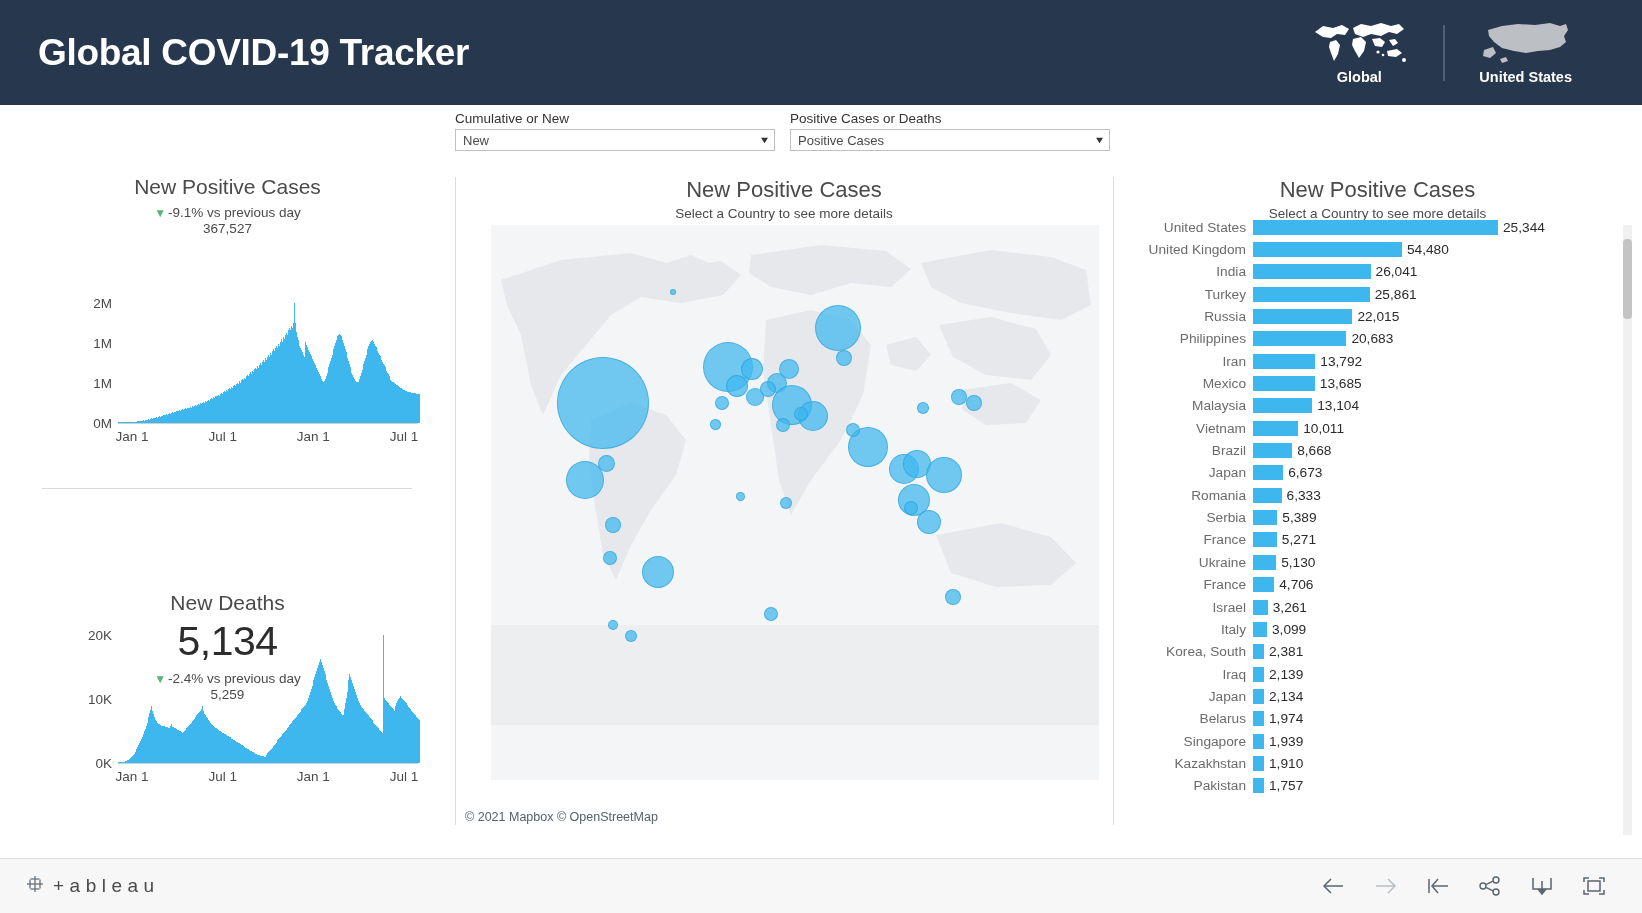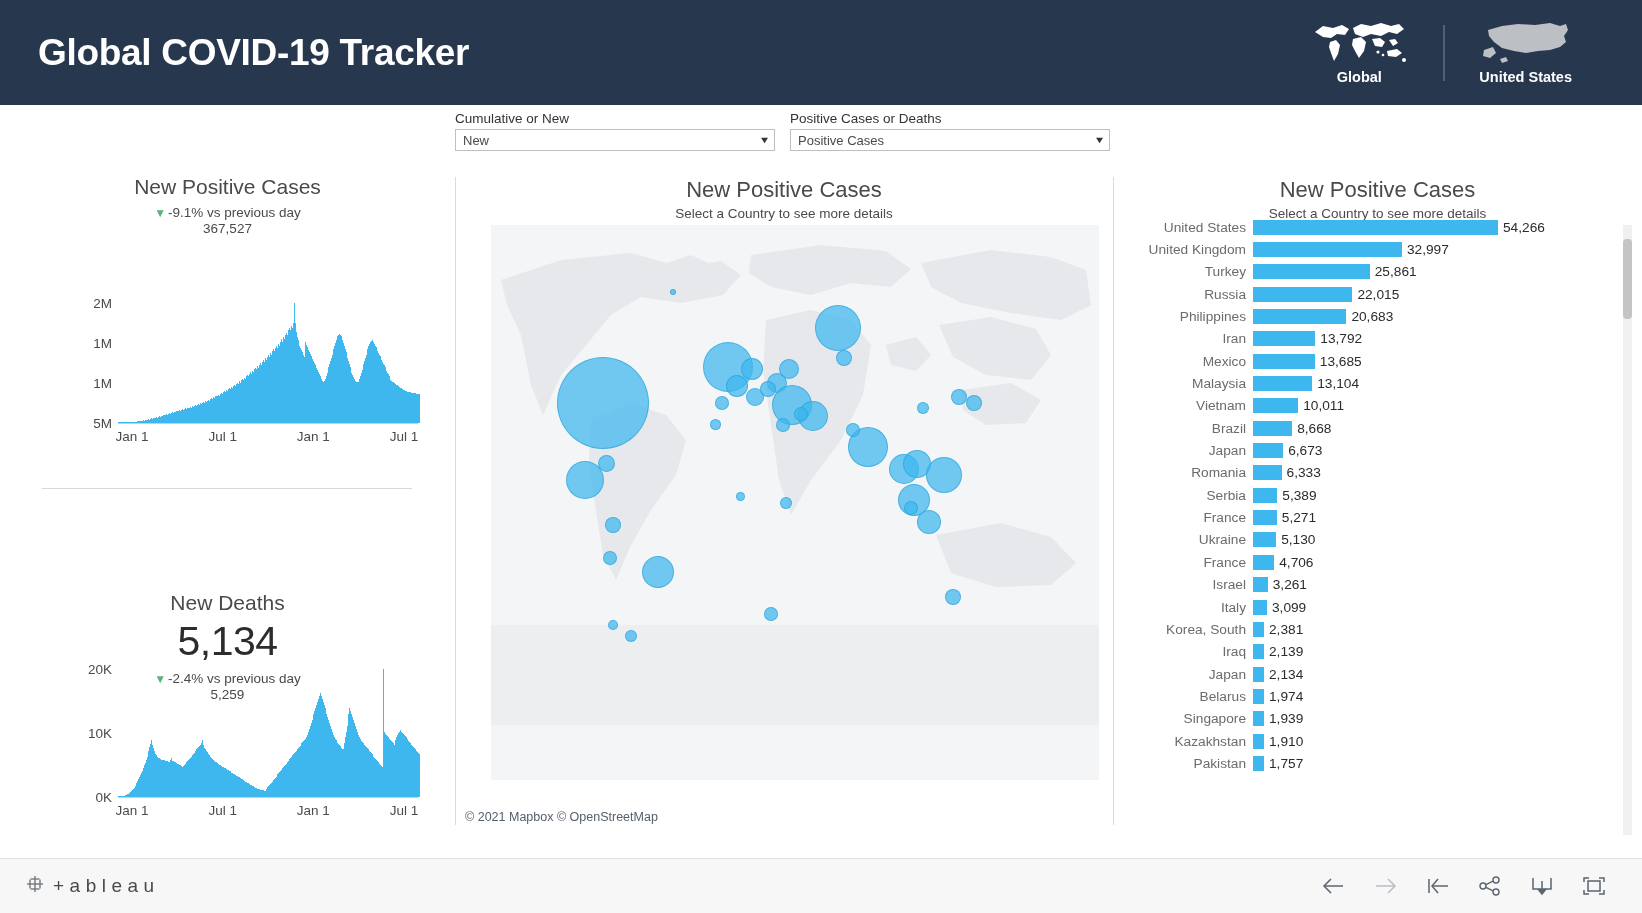--- a/index.html
+++ b/index.html
@@ -552,42 +552,42 @@
             <i style="height: 24.2%;"></i>
             <i style="height: 24.1%;"></i>
             <i style="height: 24%;"></i>
           </div>
       </div>
       <div class="axis-line" style="left:118px; top:128px; width:300px; height:1px;"></div>
       <div id="yticks-cases" style="position:absolute; left:60px; top:8px; width:52px; height:120px;">
           <div class="ytick" style="top: 0px;">2M</div>
           <div class="ytick" style="top: 40px;">1M</div>
           <div class="ytick" style="top: 80px;">1M</div>
-          <div class="ytick" style="top: 120px;">5M</div>
+          <div class="ytick" style="top: 120px;">0M</div>
         </div>
       <div id="xticks-cases" style="position:absolute; left:118px; top:134px; width:300px; height:20px;">
           <div class="xtick" style="left: 14px;">Jan 1</div>
           <div class="xtick" style="left: 104.667px;">Jul 1</div>
           <div class="xtick" style="left: 195.333px;">Jan 1</div>
           <div class="xtick" style="left: 286px;">Jul 1</div>
         </div>
     </div>
 
     <div class="kpi-divider" style="top:323px;"></div>
 
     <div style="margin-top:355px;">
       <div class="kpi-title">New Deaths</div>
       <div class="kpi-value">5,134</div>
       <div class="kpi-delta">
         <span class="tri-down">▼</span><span>-2.4% vs previous day</span>
       </div>
       <div class="kpi-prev">5,259</div>
     </div>
 
-    <div class="spark" id="spark-deaths" style="left:0; top:496px; width:455px; height:175px;">
+    <div class="spark" id="spark-deaths" style="left:0; top:462px; width:455px; height:175px;">
       <div class="spark-plot" id="plot-deaths" style="left:118px; top:8px; width:300px; height:128px;">
         <div class="bars" id="bars-deaths">
             <i style="height: 0.6%;"></i>
             <i style="height: 0.6%;"></i>
             <i style="height: 0.6%;"></i>
             <i style="height: 0.6%;"></i>
             <i style="height: 0.6%;"></i>
             <i style="height: 0.6%;"></i>
             <i style="height: 0.697674%;"></i>
             <i style="height: 0.930233%;"></i>
@@ -994,26 +994,31 @@
   </div>
 
   <div class="right-panel">
     <div class="panel-sep" style="left:0;"></div>
     <div class="panel-title">New Positive Cases</div>
     <div class="panel-sub">Select a Country to see more details</div>
     <div class="bar-scroll" id="bar-scroll" style="margin-top: -9px;">
         <div class="bar-row">
           <div class="bar-name">United States</div>
           <div class="bar-fill" style="width: 245px; background: rgb(61, 183, 238);"></div>
-          <div class="bar-val">54,266</div>
+          <div class="bar-val">25,344</div>
         </div>
         <div class="bar-row">
           <div class="bar-name">United Kingdom</div>
           <div class="bar-fill" style="width: 148.975px; background: rgb(61, 183, 238);"></div>
-          <div class="bar-val">32,997</div>
+          <div class="bar-val">54,480</div>
+        </div>
+        <div class="bar-row">
+          <div class="bar-name">India</div>
+          <div class="bar-fill" style="width: 117.57px; background: rgb(61, 183, 238);"></div>
+          <div class="bar-val">26,041</div>
         </div>
         <div class="bar-row">
           <div class="bar-name">Turkey</div>
           <div class="bar-fill" style="width: 116.757px; background: rgb(61, 183, 238);"></div>
           <div class="bar-val">25,861</div>
         </div>
         <div class="bar-row">
           <div class="bar-name">Russia</div>
           <div class="bar-fill" style="width: 99.3933px; background: rgb(61, 183, 238);"></div>
           <div class="bar-val">22,015</div>

